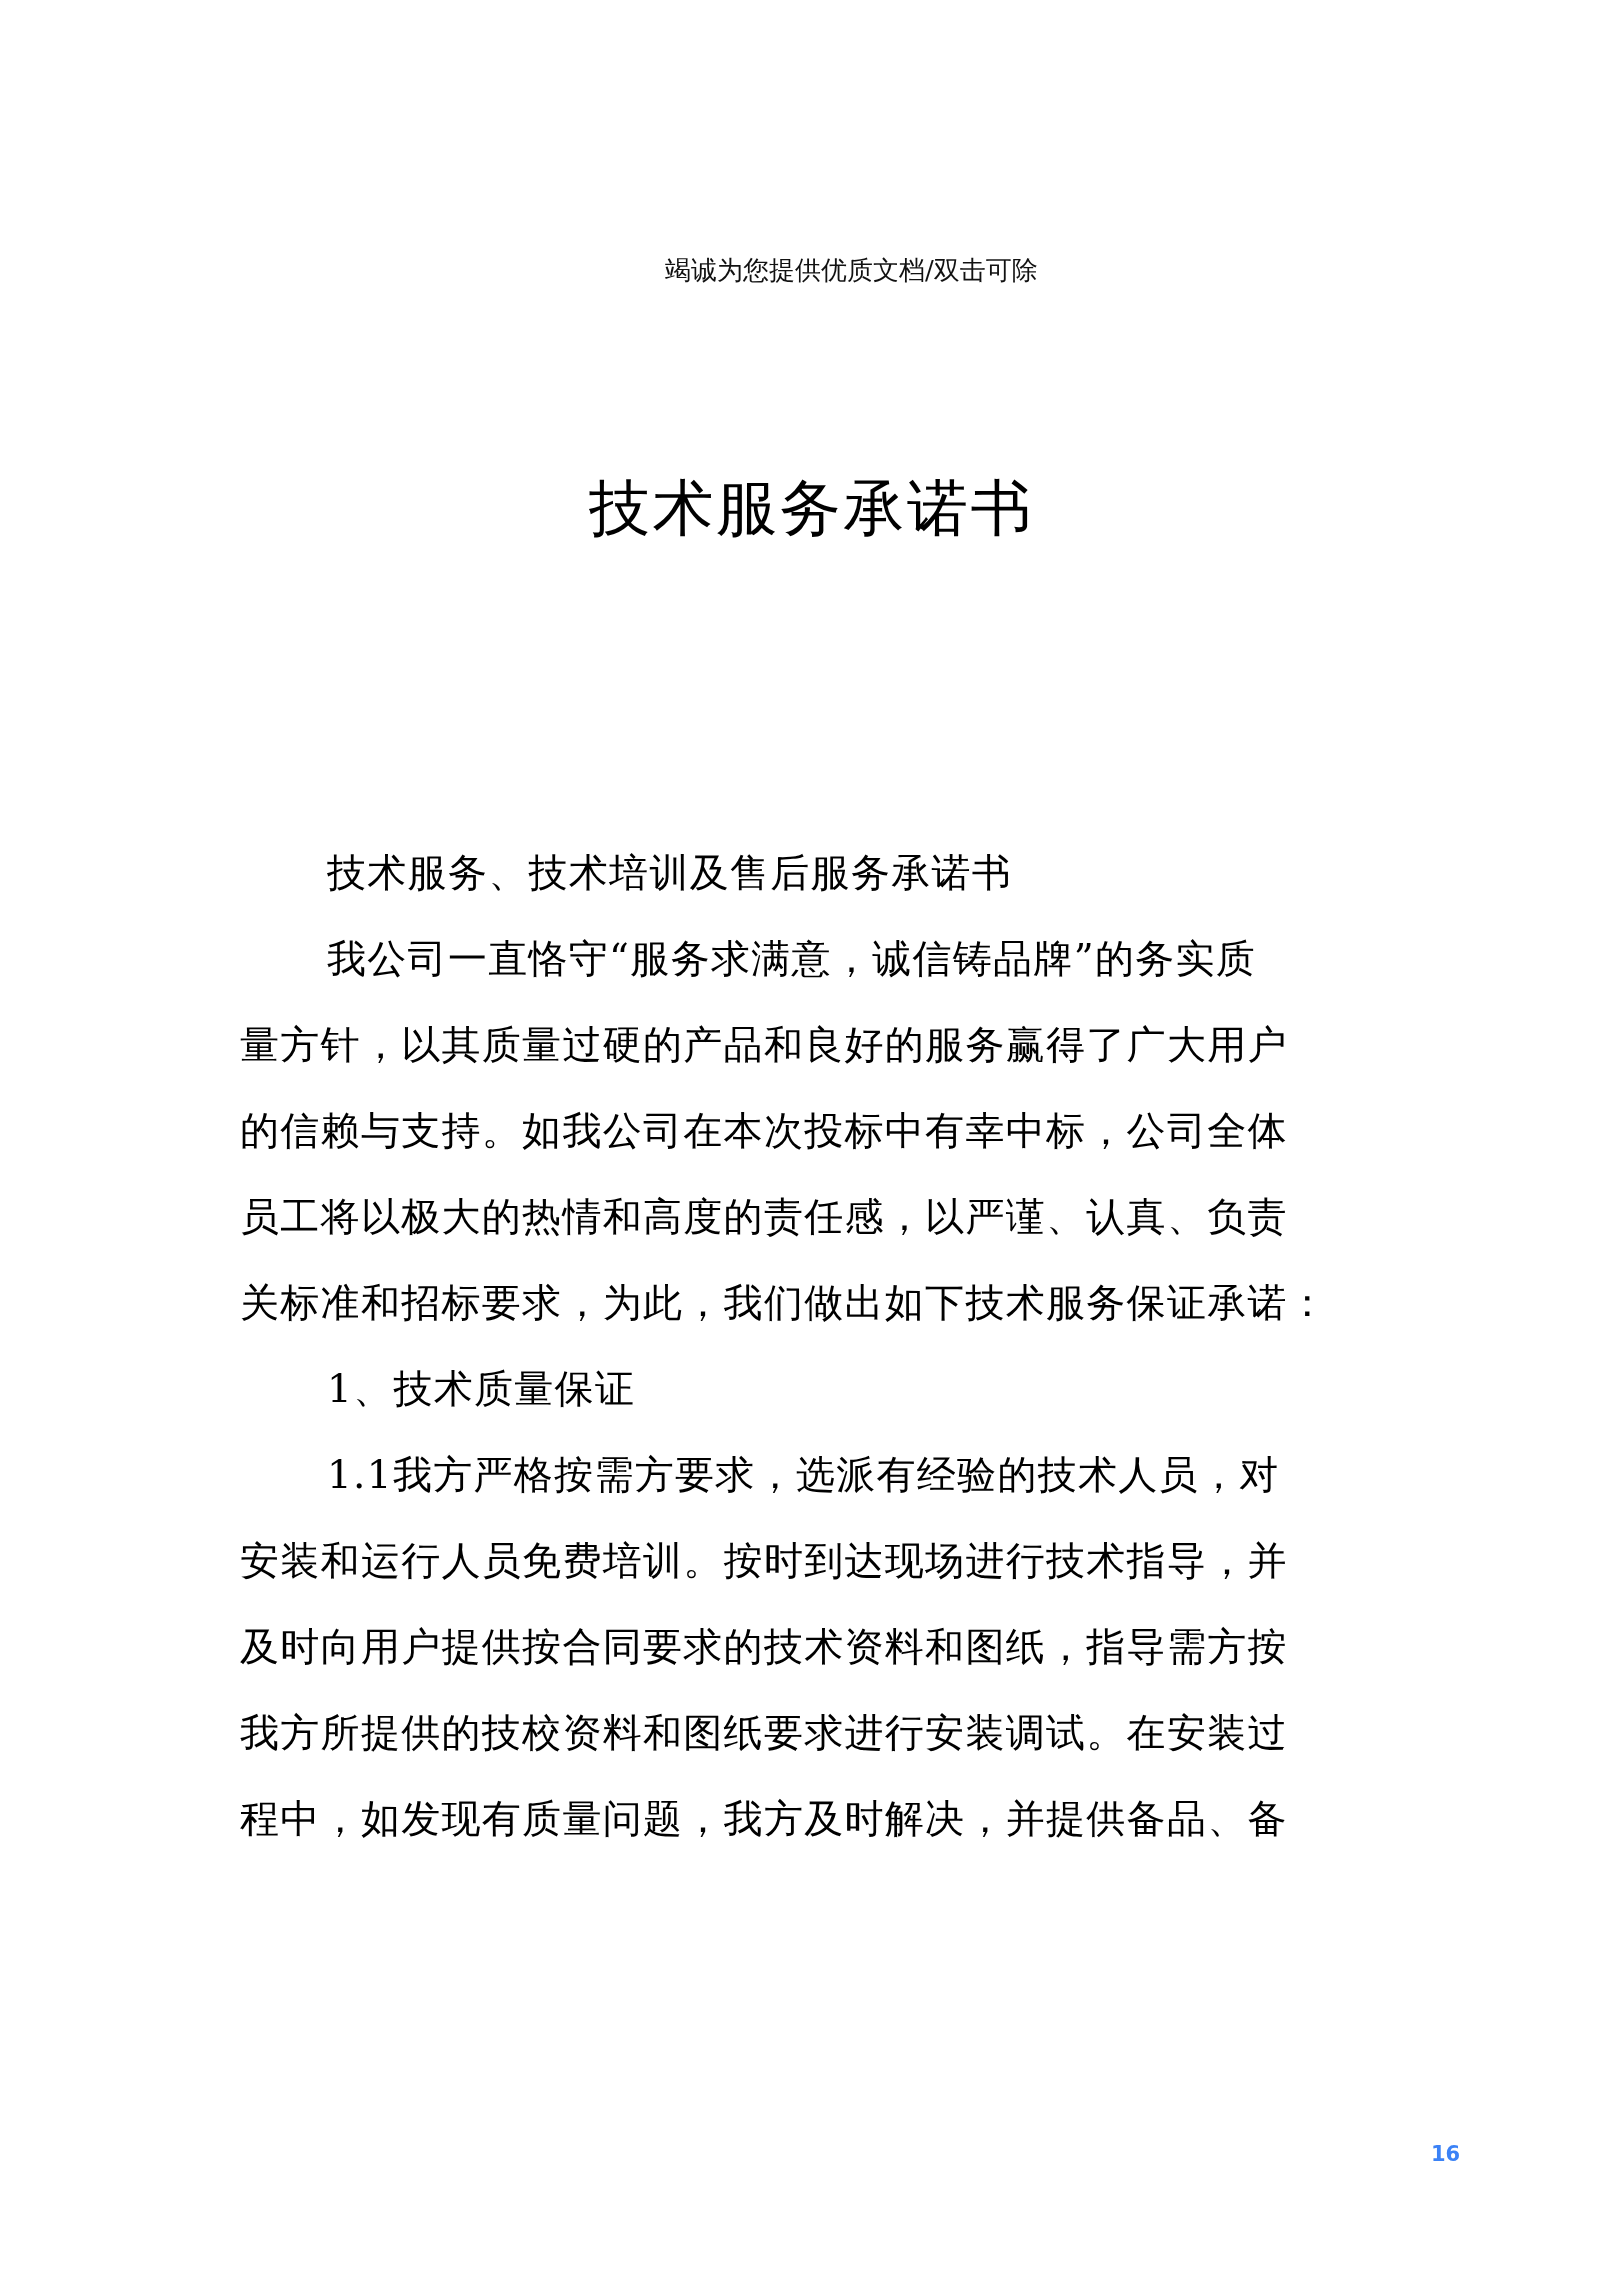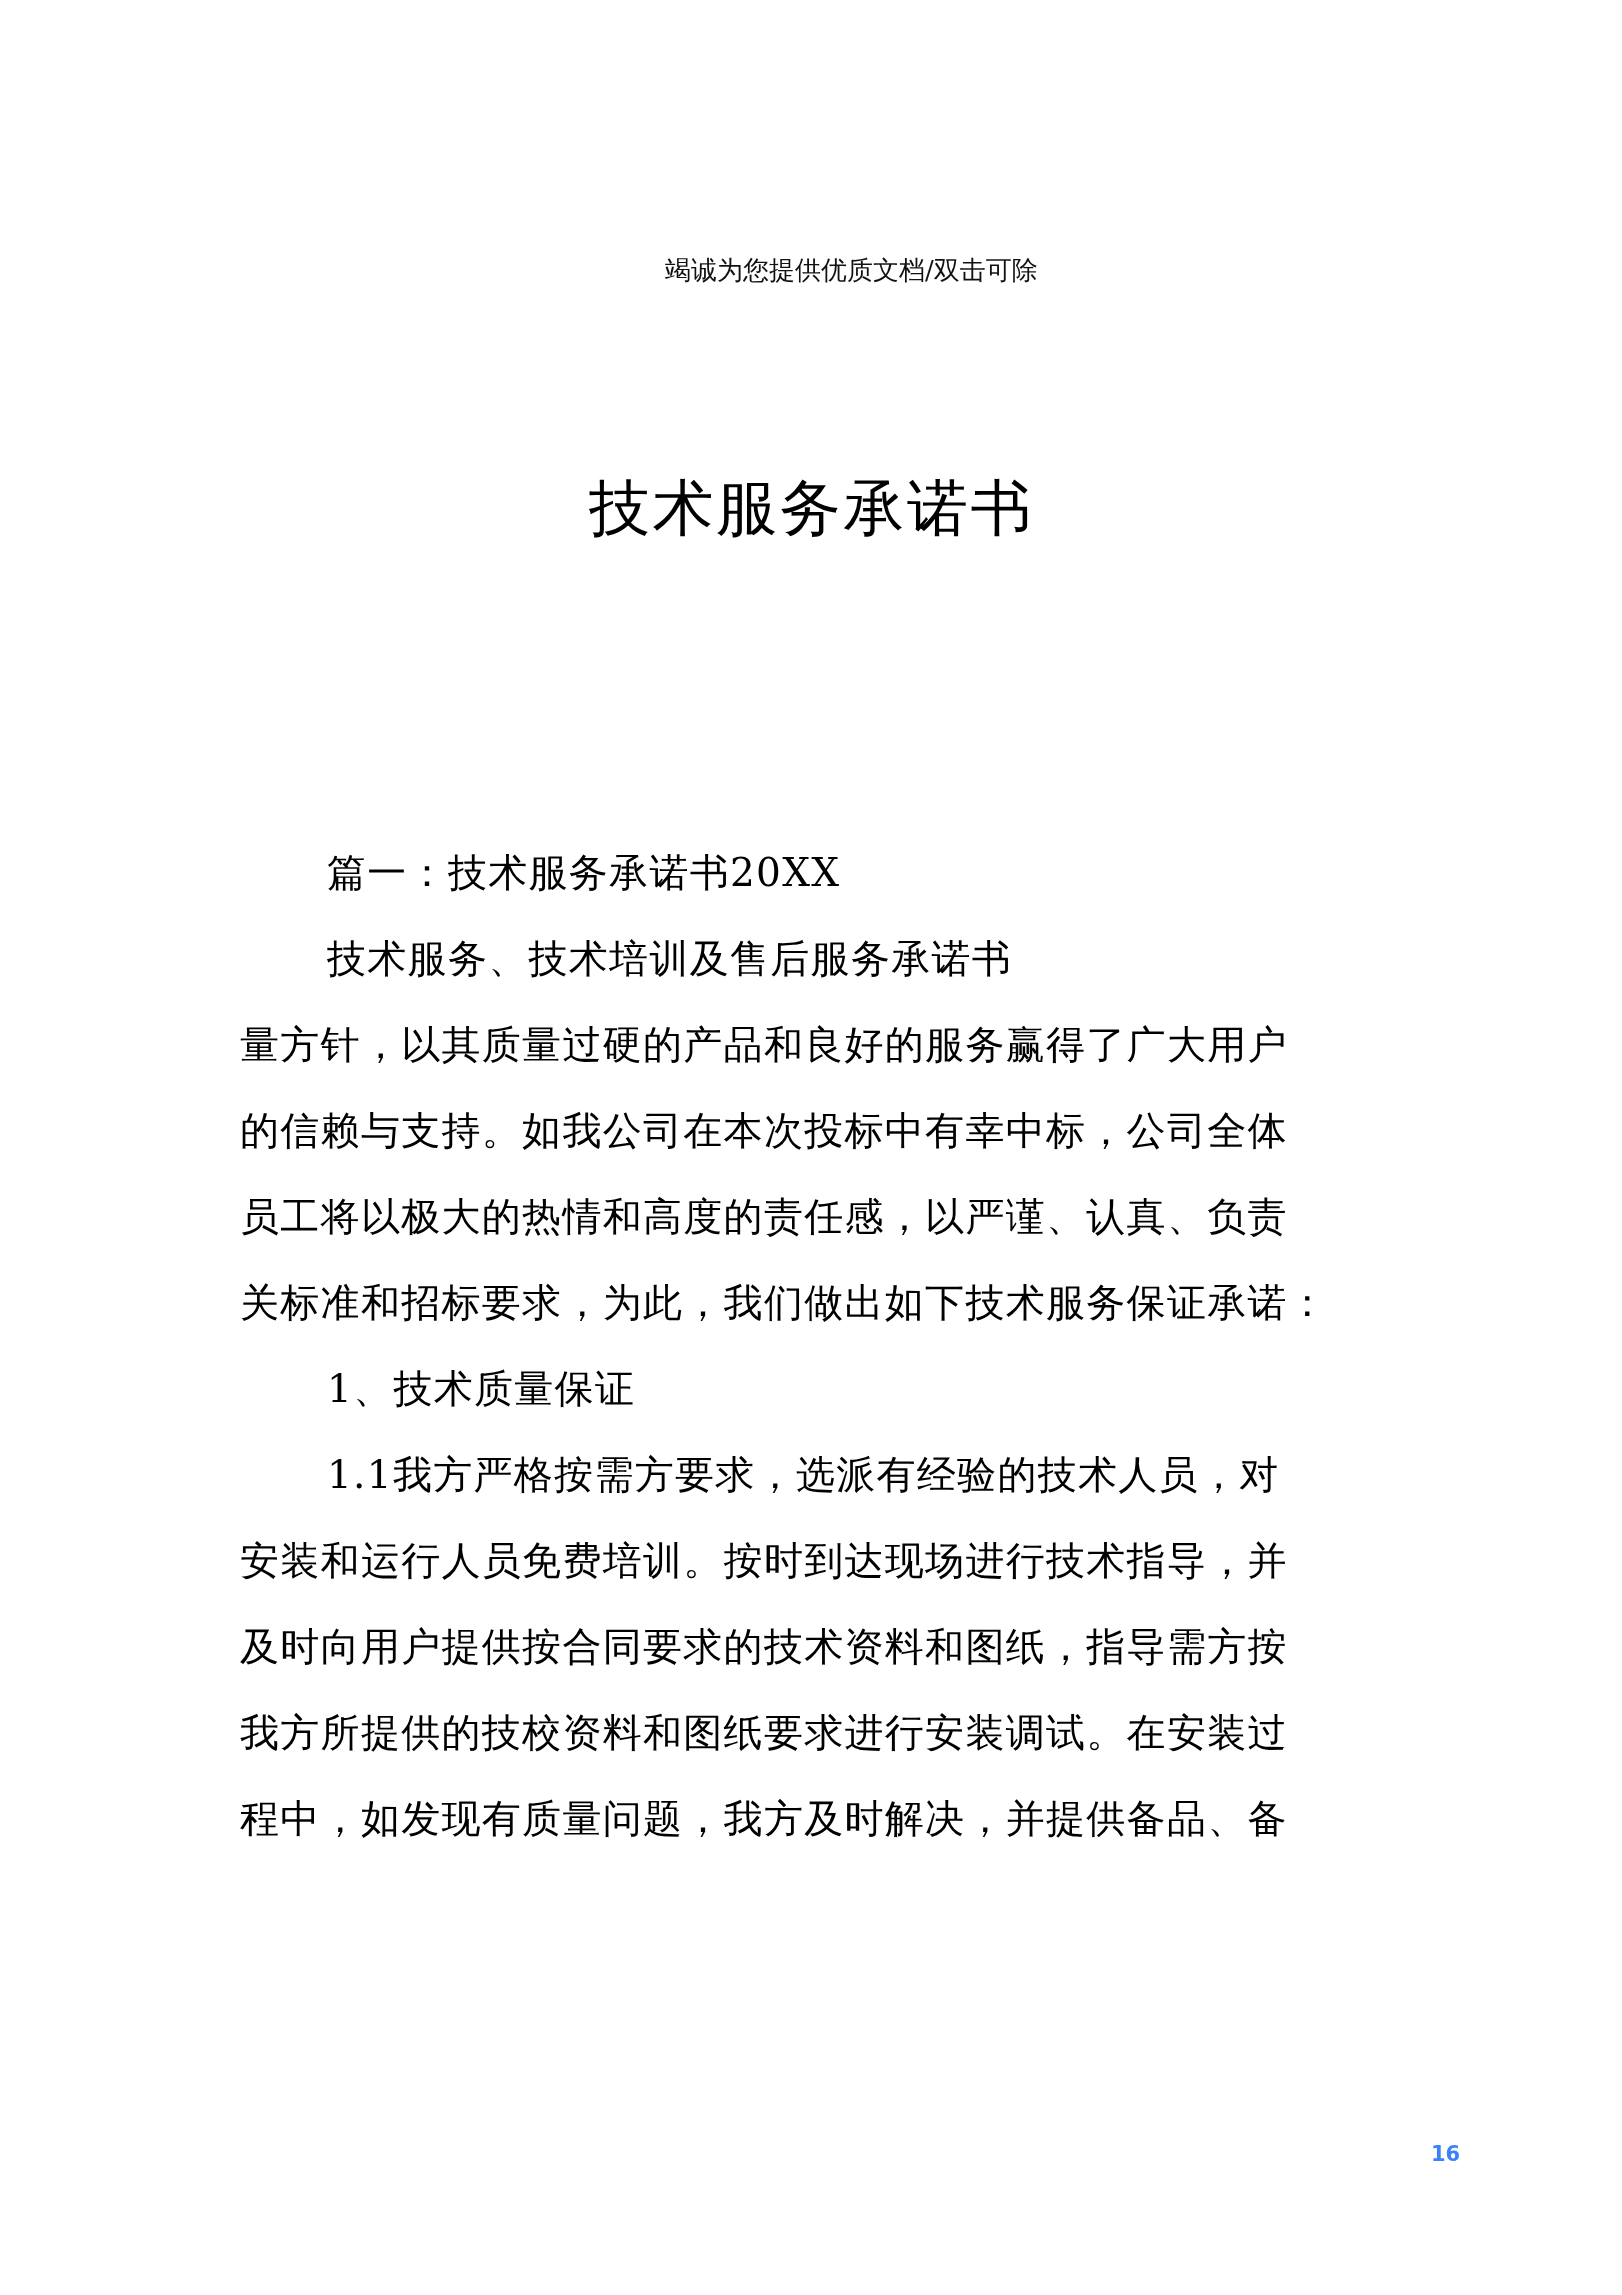--- a/index.html
+++ b/index.html
@@ -27,22 +27,22 @@
   }
 </style>
 </head>
 <body>
 
 <div class="page">
   <div class="header-note">竭诚为您提供优质文档/双击可除</div>
   <div class="doc-title">技术服务承诺书</div>
 
   <div class="body">
-    <div class="line indent">篇一：技术服务承诺书20XX</div>
     <div class="line indent">技术服务、技术培训及售后服务承诺书</div>
+    <div class="line indent">我公司一直恪守“服务求满意，诚信铸品牌”的务实质</div>
     <div class="line">量方针，以其质量过硬的产品和良好的服务赢得了广大用户</div>
     <div class="line">的信赖与支持。如我公司在本次投标中有幸中标，公司全体</div>
     <div class="line">员工将以极大的热情和高度的责任感，以严谨、认真、负责</div>
     <div class="line">关标准和招标要求，为此，我们做出如下技术服务保证承诺：</div>
     <div class="line indent">1、技术质量保证</div>
     <div class="line indent">1.1我方严格按需方要求，选派有经验的技术人员，对</div>
     <div class="line">安装和运行人员免费培训。按时到达现场进行技术指导，并</div>
     <div class="line">及时向用户提供按合同要求的技术资料和图纸，指导需方按</div>
     <div class="line">我方所提供的技校资料和图纸要求进行安装调试。在安装过</div>
     <div class="line">程中，如发现有质量问题，我方及时解决，并提供备品、备</div>

